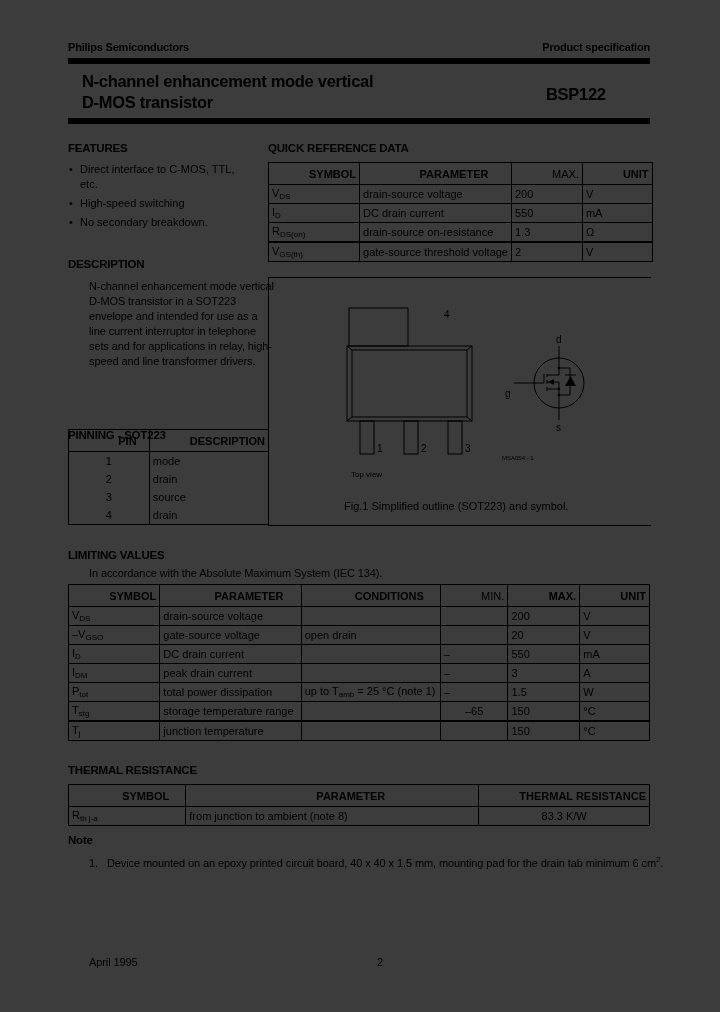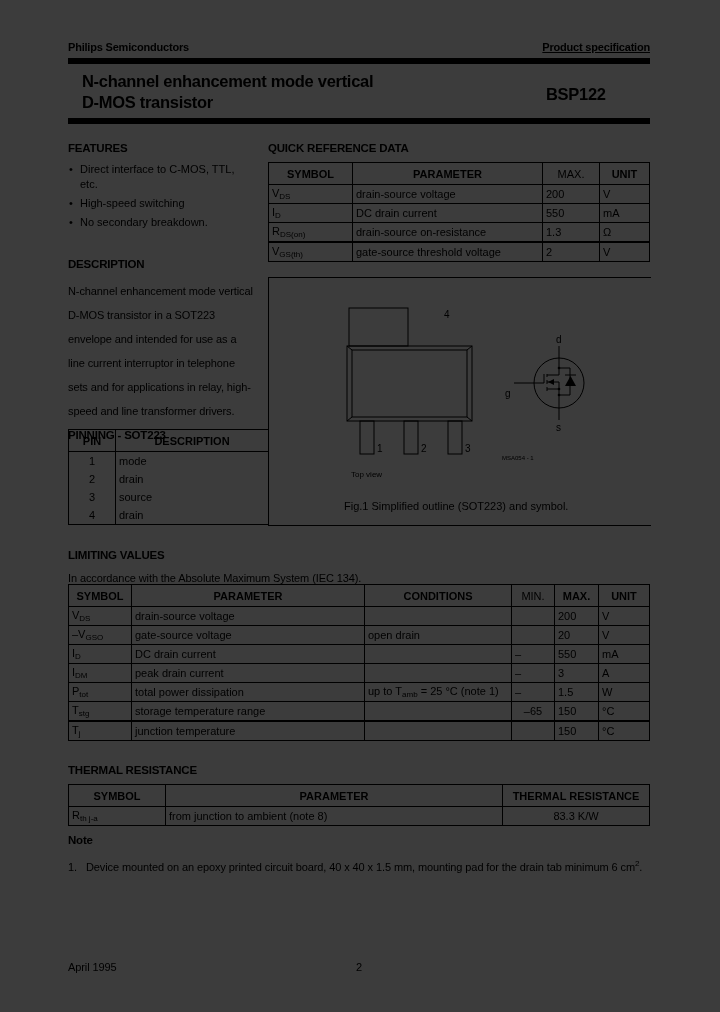--- a/index.html
+++ b/index.html
@@ -9,37 +9,37 @@
     color: #000;
     font-family: "Liberation Sans", sans-serif;
     position: relative;
     overflow: hidden;
   }
   .abs { position: absolute; }
   .hdr-small { font-size: 11px; font-weight: bold; letter-spacing: -0.2px; }
   .rule { background: #000; height: 6px; left: 68px; width: 582px; }
   .title { font-size: 16.5px; font-weight: bold; line-height: 21px; letter-spacing: -0.3px; }
   .sec-head { font-size: 11.5px; font-weight: bold; letter-spacing: -0.2px; }
-  .body-text { font-size: 11px; line-height: 24px; letter-spacing: -0.1px; }
+  .body-text { font-size: 11px; line-height: 15px; letter-spacing: -0.1px; margin-left: 21px; }
   ul.features { list-style: none; margin: 0; padding: 0; }
   ul.features li { position: relative; padding-left: 11px; font-size: 11px; line-height: 15px; margin-bottom: 4px; }
   ul.features li::before { content: "\2022"; position: absolute; left: 0; top: 0; }
   table { border-collapse: collapse; font-size: 11px; }
   td, th { border: 1px solid #000; padding: 0 3px; height: 18px; text-align: left; font-weight: normal; white-space: nowrap; }
-  th { font-weight: bold; text-align: center; height: 21px; }
+  th { font-weight: bold; text-align: center; height: 21px; padding-left: 40px; }
   .c { text-align: center; }
   .thickbot { border-bottom: 2px solid #000; }
   sub { font-size: 8px; vertical-align: -2px; }
   .fig-box { border: 1px solid #000; border-right: none; left: 268px; top: 277px; width: 382px; height: 247px; }
 </style>
 </head>
 <body>
 
 <div class="abs hdr-small" style="left:68px;top:41px;">Philips Semiconductors</div>
-<div class="abs hdr-small" style="right:70px;top:41px;text-decoration:underline;">Product specification</div>
+<div class="abs hdr-small" style="right:70px;top:41px;">Product specification</div>
 <div class="abs rule" style="top:58px;"></div>
 <div class="abs title" style="left:82px;top:71px;">
   <div>N-channel enhancement mode vertical</div>
   <div>D-MOS transistor</div>
 </div>
 <div class="abs title" style="left:546px;top:84px;">BSP122</div>
 <div class="abs rule" style="top:118px;"></div>
 
 <div class="abs sec-head" style="left:68px;top:142px;">FEATURES</div>
 <ul class="abs features" style="left:69px;top:162px;width:180px;">

